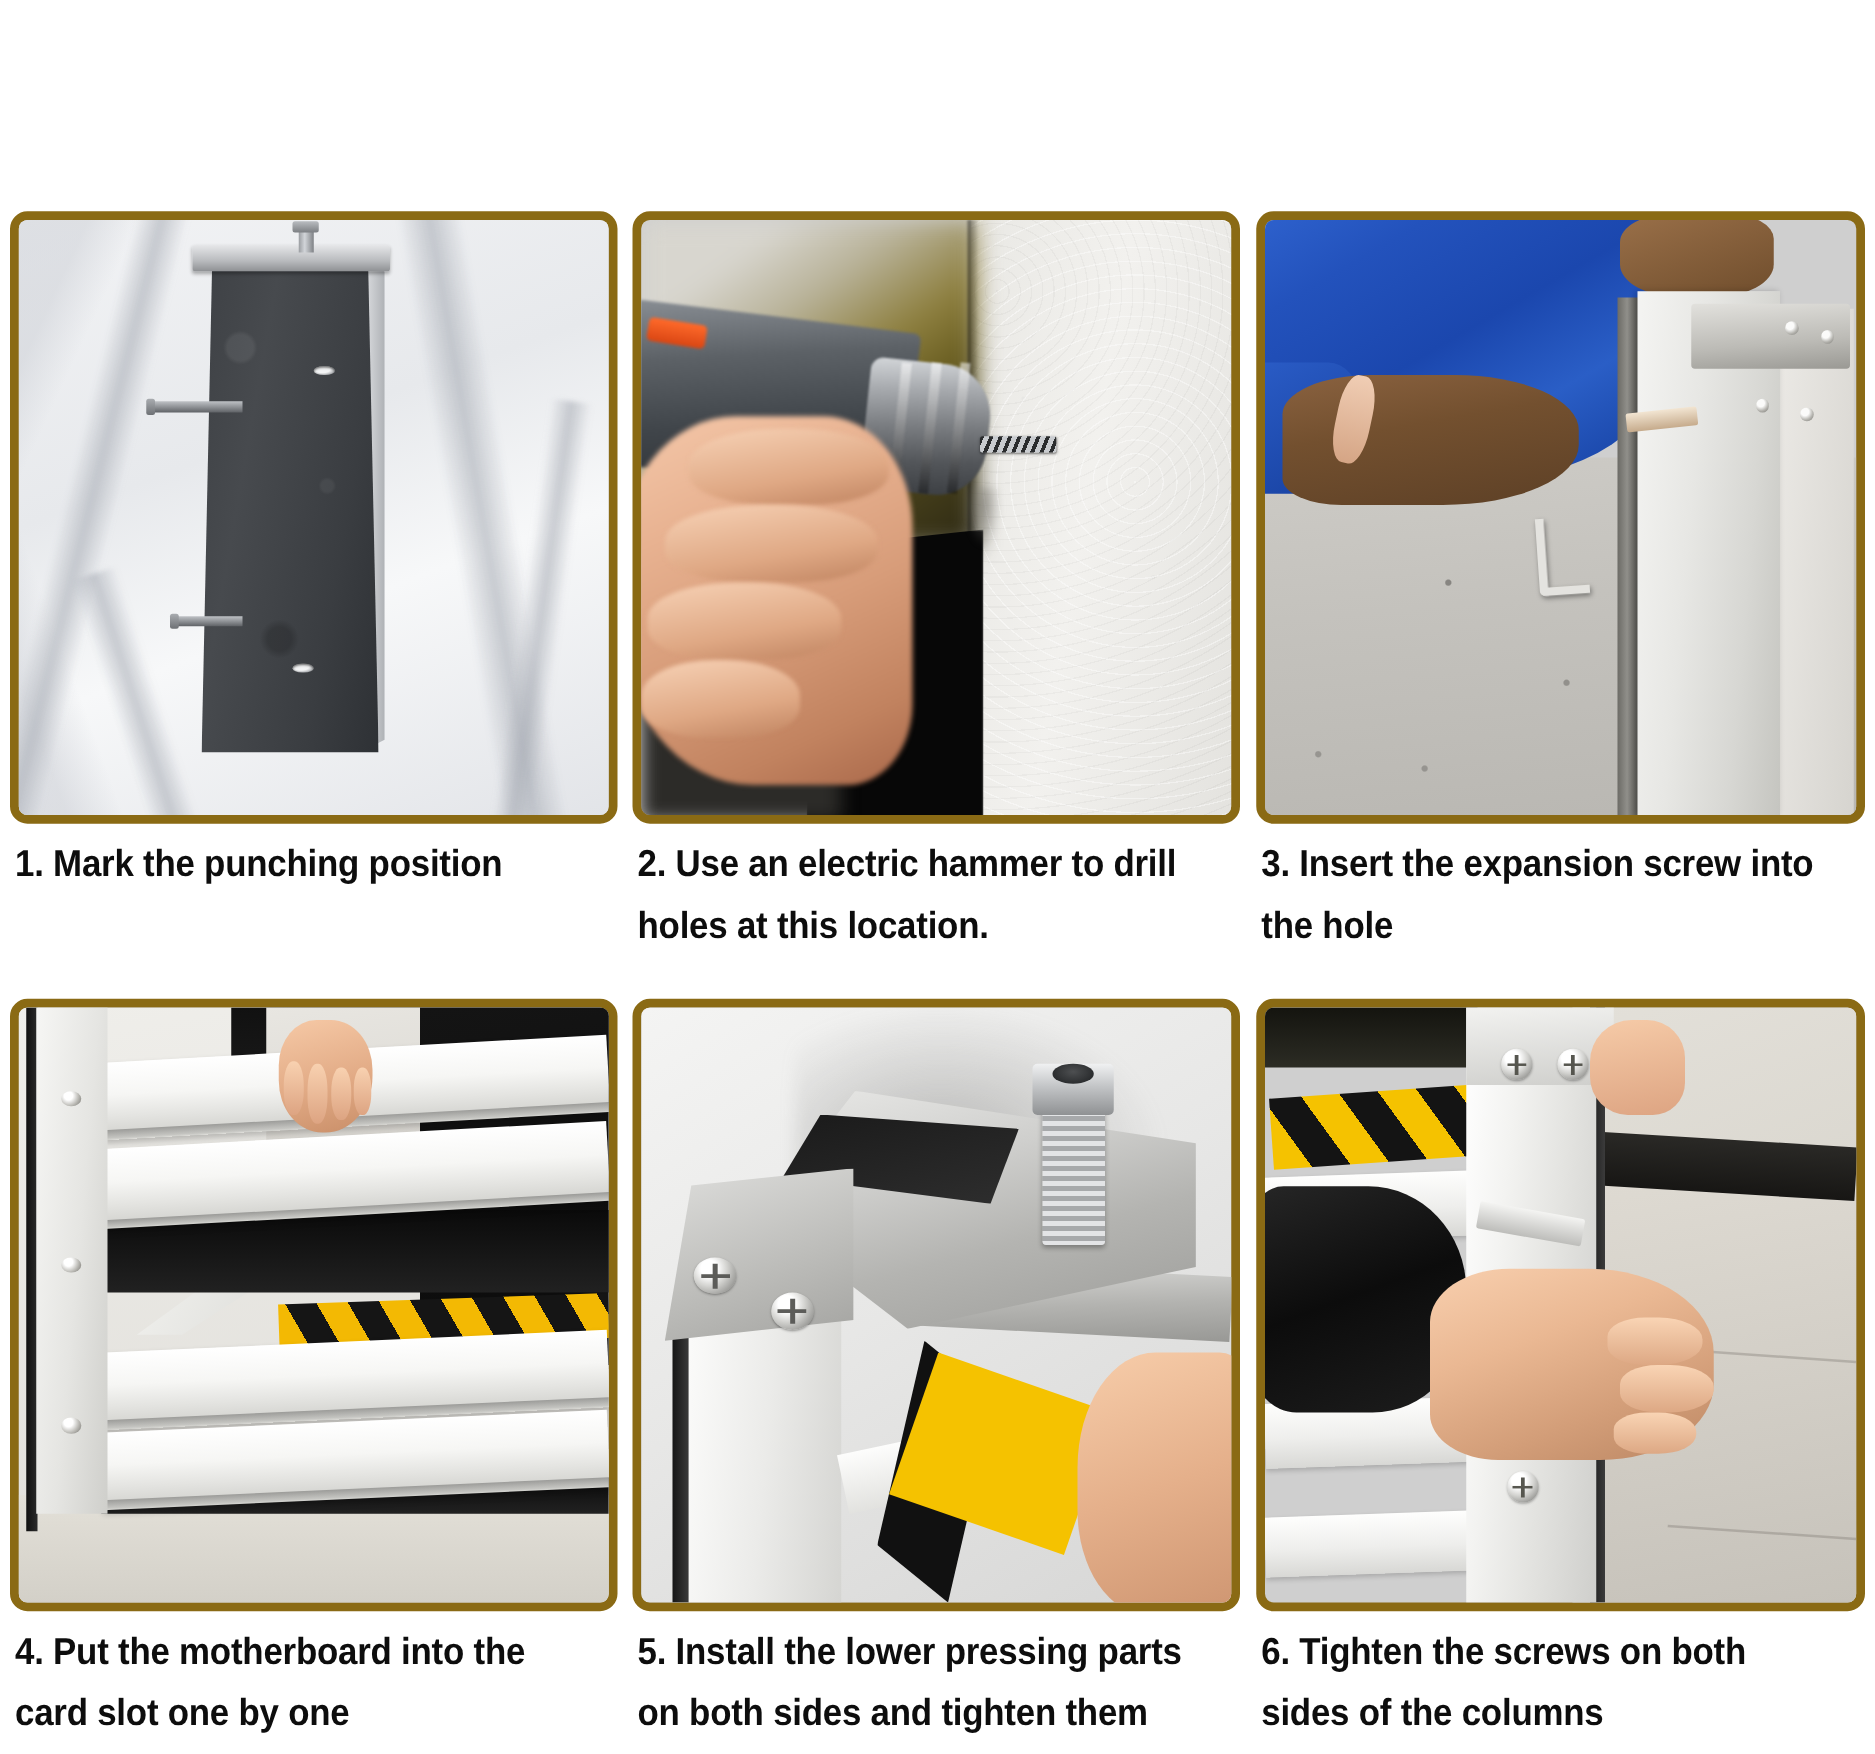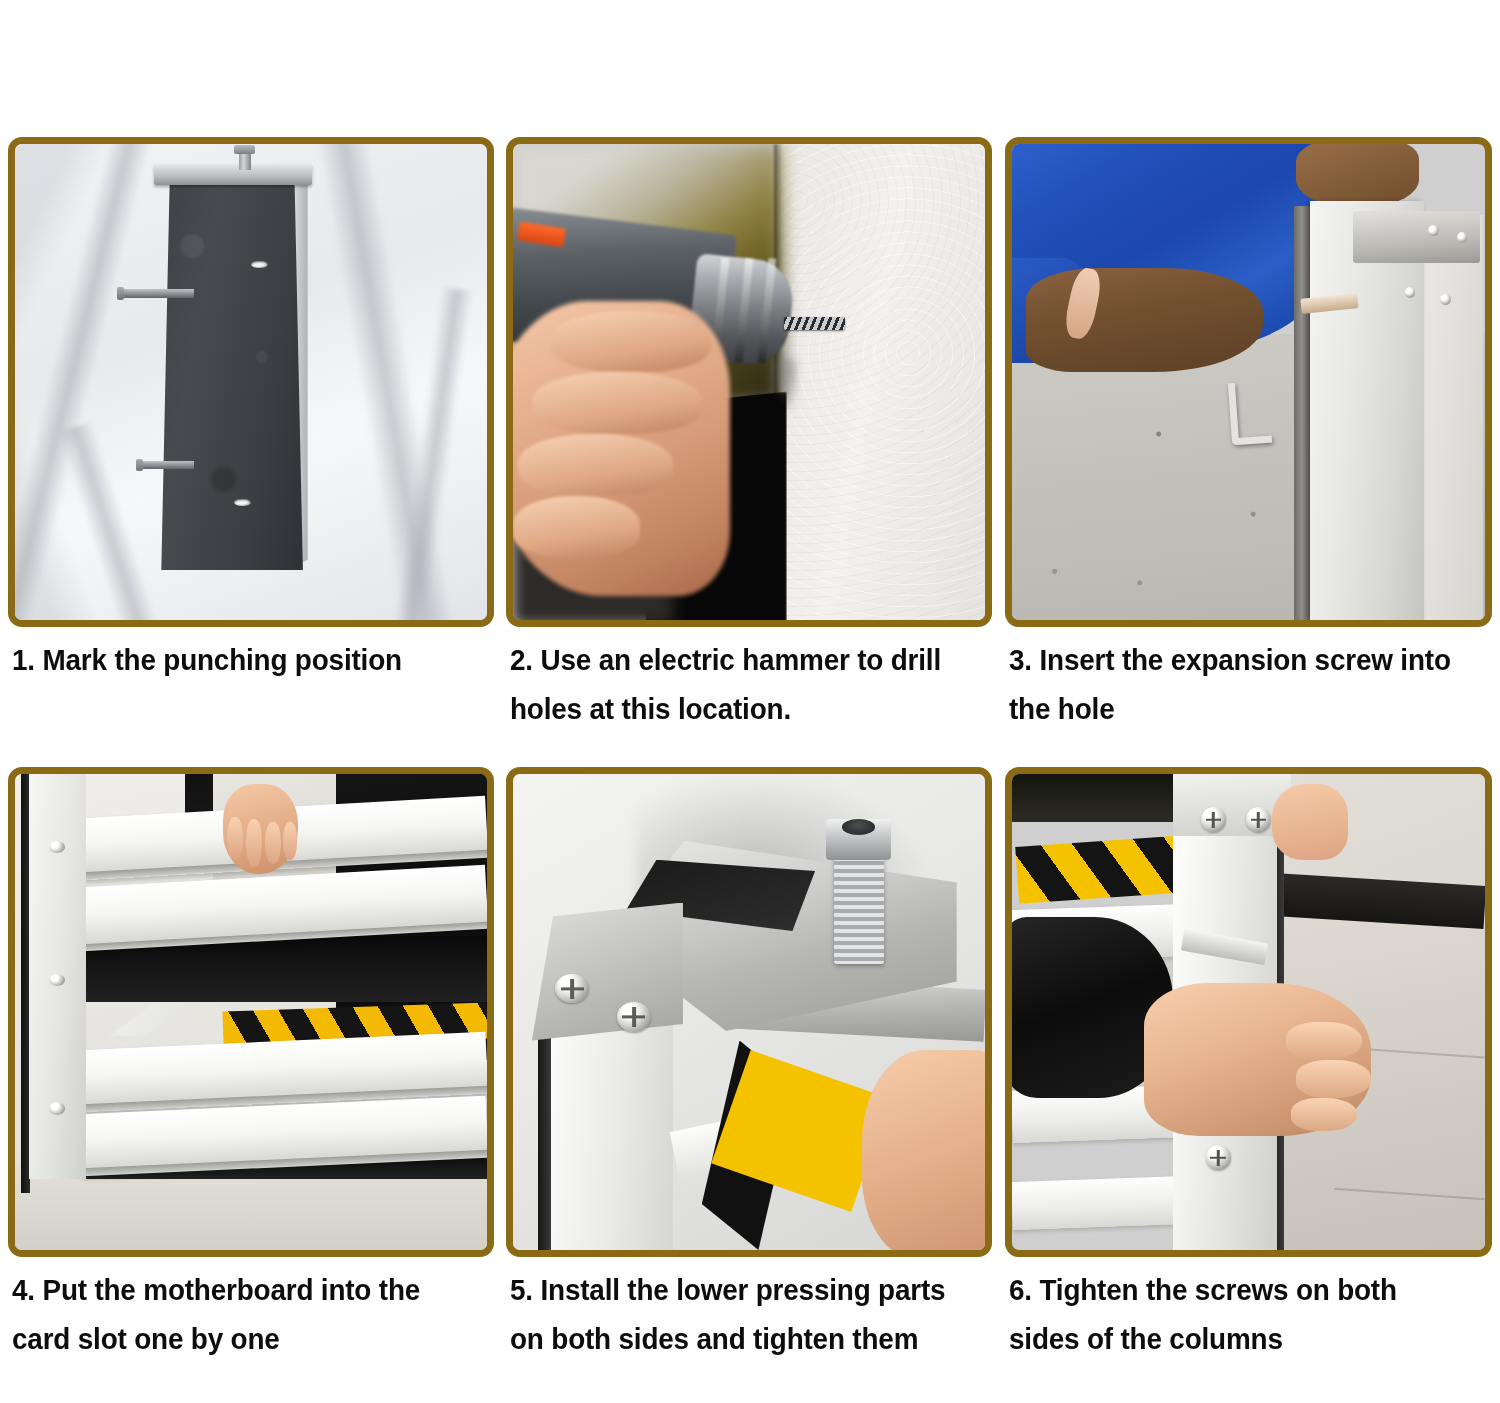--- a/index.html
+++ b/index.html
@@ -27,21 +27,21 @@
     text-shadow:
        5px 0 0 #8a6a14,  -5px 0 0 #8a6a14,  0 5px 0 #8a6a14,  0 -5px 0 #8a6a14,
        4px 4px 0 #8a6a14, -4px 4px 0 #8a6a14, 4px -4px 0 #8a6a14, -4px -4px 0 #8a6a14,
        6px 2px 0 #8a6a14, -6px 2px 0 #8a6a14, 6px -2px 0 #8a6a14, -6px -2px 0 #8a6a14,
        2px 6px 0 #8a6a14, -2px 6px 0 #8a6a14, 2px -6px 0 #8a6a14, -2px -6px 0 #8a6a14,
        0 9px 12px rgba(255,251,232,0.9);
   }
 
   
   .grid{ position:absolute; left:0; top:0; width:1500px; height:1403px; }
-  .cell{ position:absolute; }
+  .cell{ position:absolute;margin-top:32px; }
   .panel{
     position:absolute; left:0; top:0; width:100%; height:490px;
     border:7px solid #8a6a14;
     border-radius:14px;
     overflow:hidden;
     background:#cfcfcf;
   }
   .panel .inner{ position:absolute; inset:0; overflow:hidden; }
 
   .caption{

